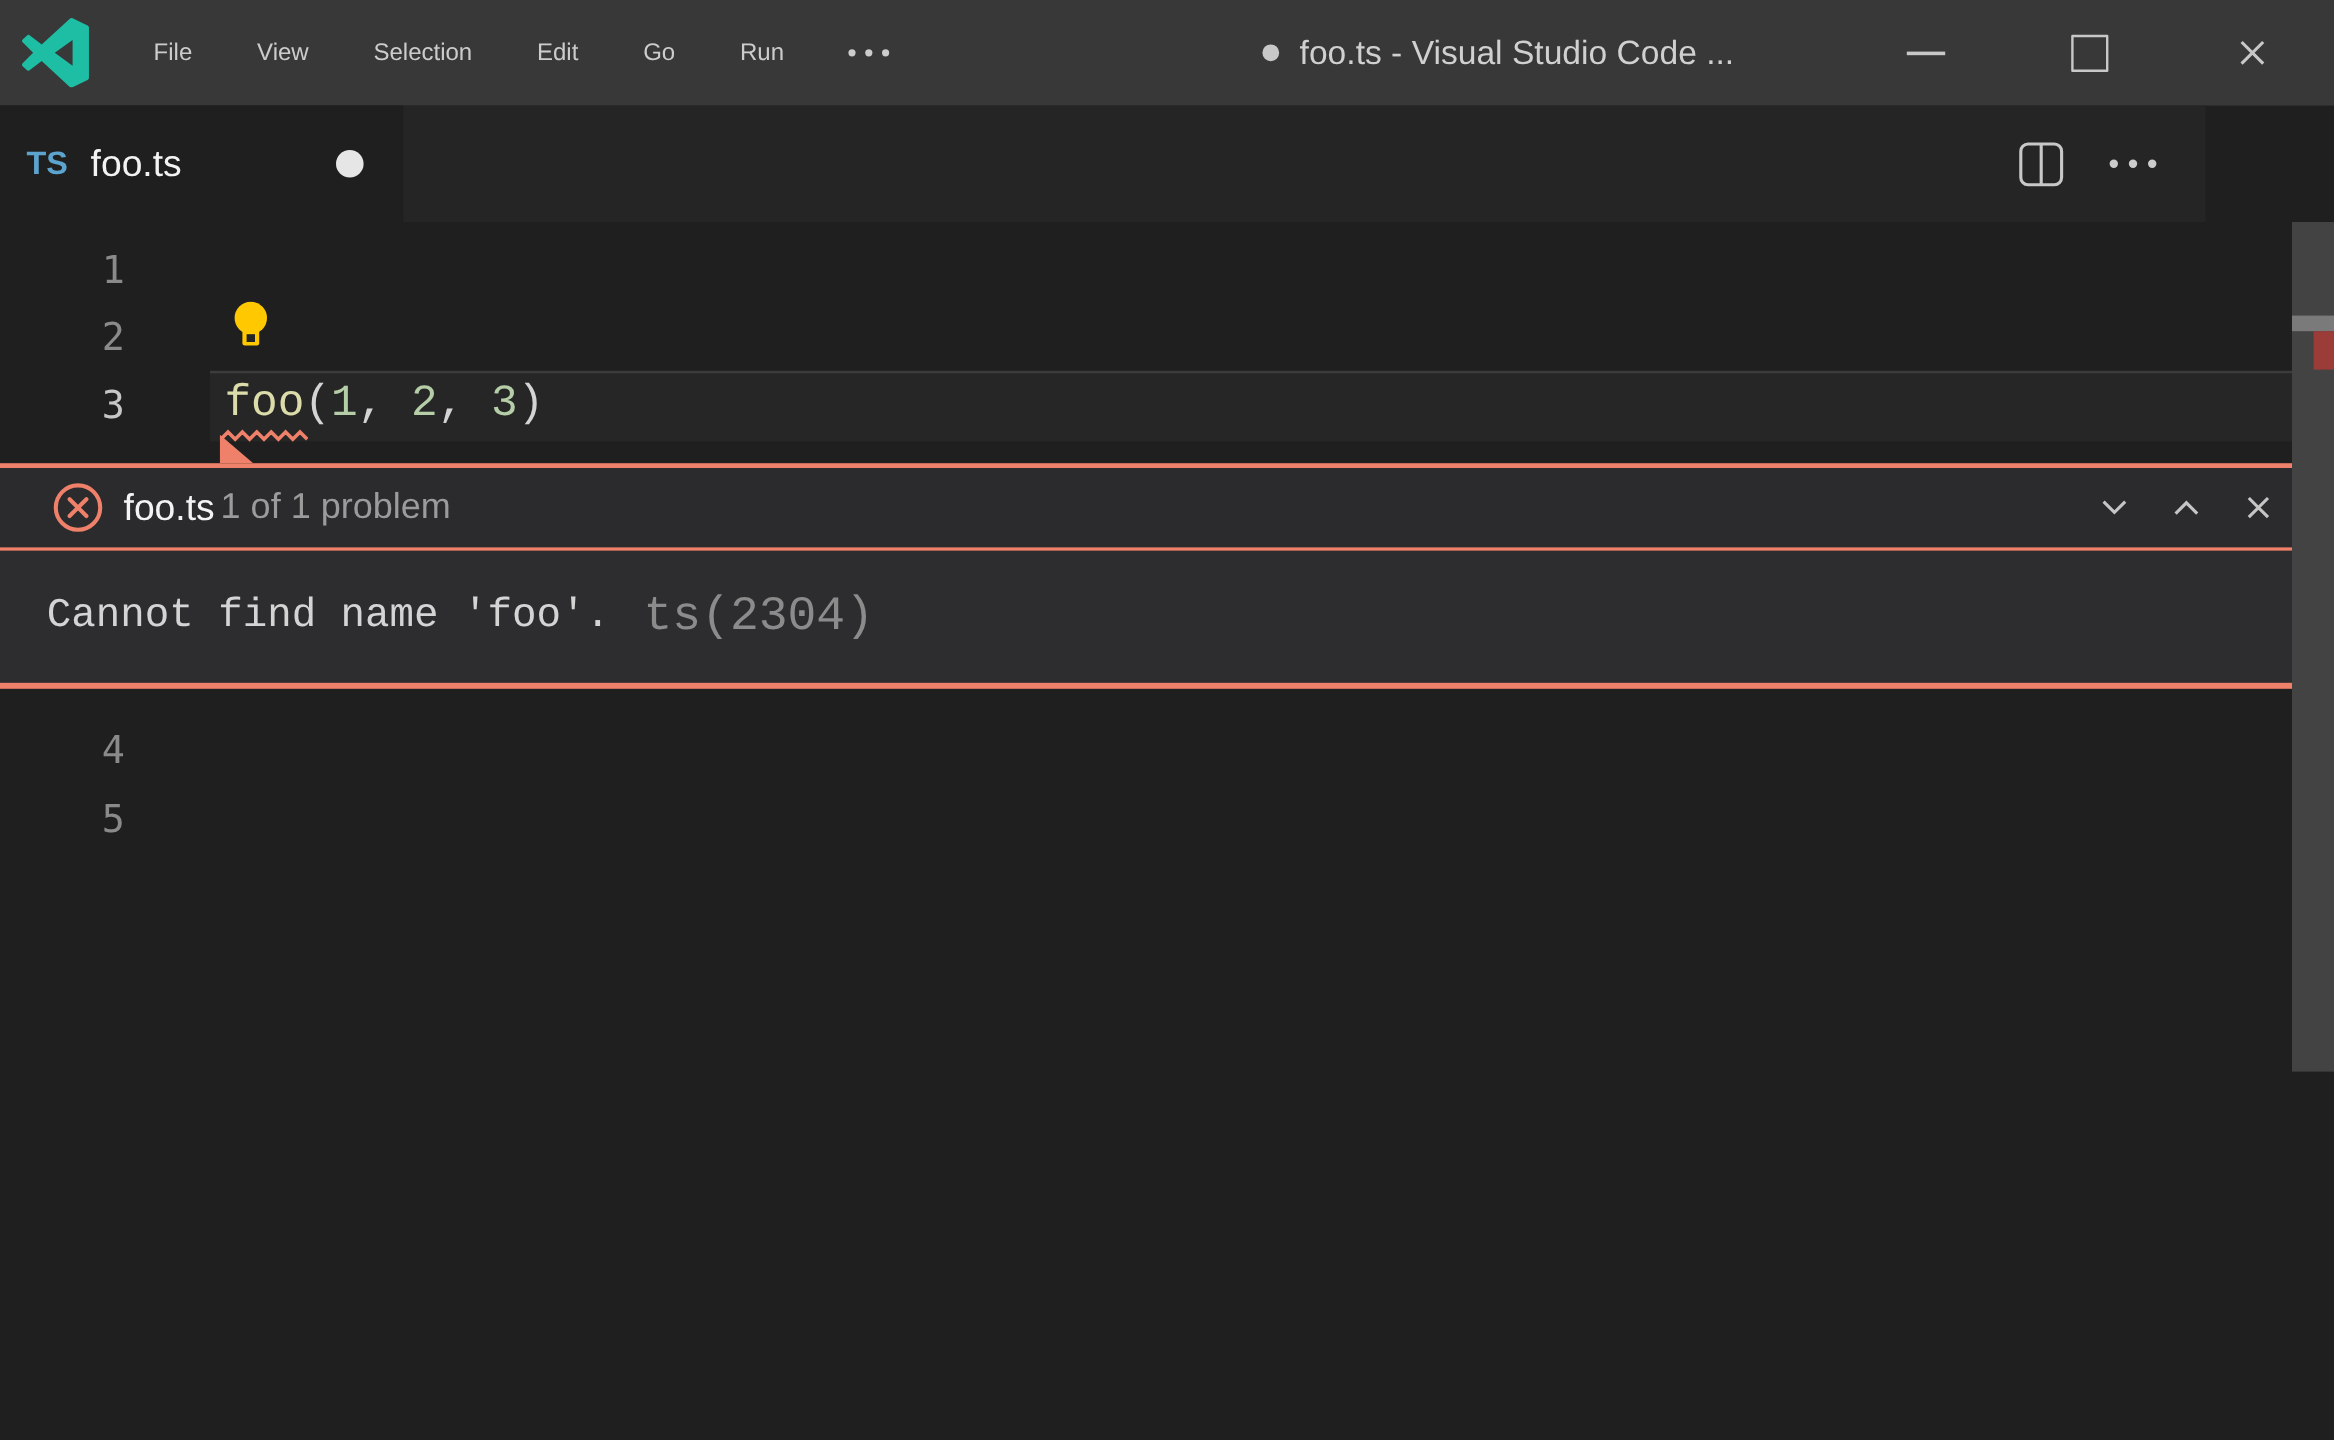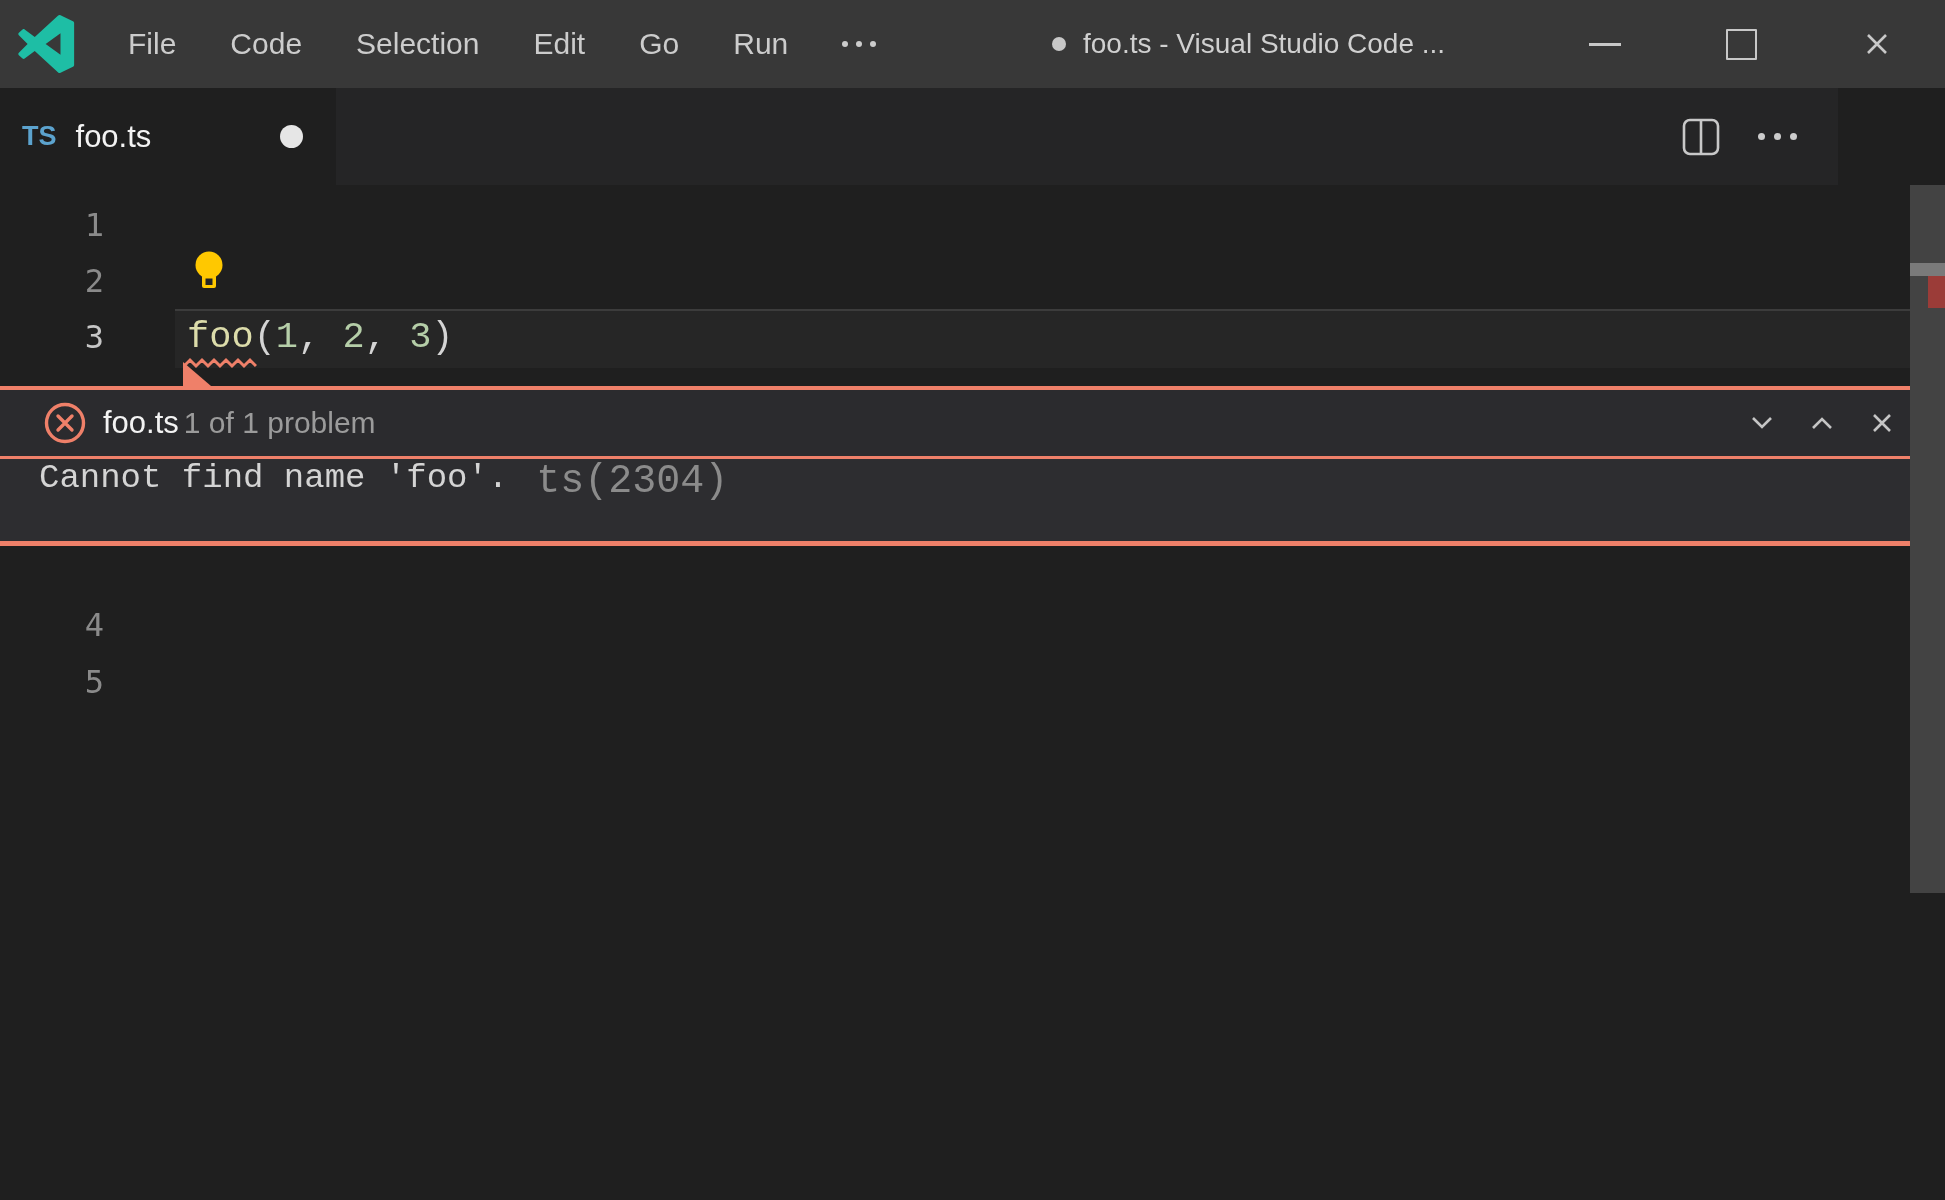--- a/index.html
+++ b/index.html
@@ -5,21 +5,21 @@
   html,body{margin:0;padding:0;background:#141414;}
   .app{position:relative;width:1945px;height:1200px;overflow:hidden;
        background:var(--editor-bg);font-family:"Liberation Sans",sans-serif;
        -webkit-font-smoothing:antialiased;}
 
   
   .titlebar{position:absolute;left:0;top:0;width:1945px;height:88px;
             background:var(--titlebar-bg);display:flex;align-items:center;}
   .logo{margin-left:15px;width:62px;height:58px;color:var(--logo);flex:none;}
   .menubar{display:flex;margin-left:24px;height:88px;align-items:center;}
-  .menu-item{padding:0 27px;font-size:30px;color:#CCCCCC;cursor:default;}
+  .menu-item{padding:0 27px;font-size:20px;color:#CCCCCC;cursor:default;}
   .menu-more{padding:0 27px;display:flex;gap:8px;align-items:center;height:88px;}
   .dot6{width:6px;height:6px;border-radius:50%;background:#CCCCCC;}
   .window-title{position:absolute;left:1052px;top:0;height:88px;
                 display:flex;align-items:center;gap:17px;}
   .dirty-dot{width:14px;height:14px;border-radius:50%;background:#C8C8C8;}
   .title-text{font-size:28px;color:#D0D0D0;white-space:nowrap;}
   .win-controls{position:absolute;right:0;top:0;height:88px;display:flex;}
   .win-btn{width:136px;height:88px;display:flex;align-items:center;justify-content:center;}
   .min-bar{width:32px;height:3px;background:#C8C8C8;}
   .max-box{width:27px;height:27px;border:2.5px solid #C8C8C8;border-radius:1px;}
@@ -55,41 +55,41 @@
   .peek{position:absolute;left:0;top:386px;width:1910px;}
   .peek-border{height:4px;background:var(--accent);}
   .peek-sep{height:3px;background:var(--accent);}
   .peek-border-b{height:5px;background:var(--accent);}
   .peek-header{height:66px;background:var(--peek-header-bg);display:flex;align-items:center;position:relative;}
   .err-icon{margin-left:43px;width:44px;height:44px;color:var(--accent);flex:none;}
   .peek-file{margin-left:16px;font-size:31px;color:#F3F3F3;}
   .peek-count{margin-left:5px;font-size:30px;color:#9B9B9B;}
   .peek-actions{position:absolute;right:11px;top:0;height:66px;display:flex;align-items:center;gap:26px;}
   .peek-ibtn{width:34px;height:34px;display:flex;align-items:center;justify-content:center;color:#C5C5C5;}
-  .peek-body{height:82px;background:var(--peek-body-bg);display:flex;align-items:flex-start;}
+  .peek-body{height:110px;background:var(--peek-body-bg);display:flex;align-items:center;}
   .peek-msg{margin-left:39px;font-size:34px;color:#D4D4D4;white-space:pre;}
   .peek-src{margin-left:28px;font-size:40px;color:#8B8B8B;white-space:pre;}
 
   
   .scrollbar{position:absolute;left:1910px;top:185px;width:35px;height:708px;background:var(--scrollbar-bg);}
   .slider{position:absolute;left:0;top:78px;width:35px;height:13px;background:var(--slider);}
   .ov-marker{position:absolute;left:18px;top:91px;width:17px;height:32px;background:var(--marker-red);}
 </style>
 </head>
 <body>
 
 <div class="app">
 
   <div class="titlebar">
     <svg class="logo" viewBox="0 0 100 100">
       <path fill="currentColor" d="M96.5 10.7 75 .4c-1.3-.6-2.9-.4-4 .6L30.6 38.1 13.2 24.8c-1.1-.8-2.6-.8-3.6.2l-6.4 5.8c-1.2 1.1-1.2 3 0 4.1L18.3 50 3.2 65.1c-1.2 1.1-1.2 3 0 4.1l6.4 5.8c1 .9 2.5 1 3.6.2l17.4-13.3 40.4 37.1c1.1 1 2.7 1.2 4 .6l21.5-10.4c1.2-.6 2-1.9 2-3.2V13.9c0-1.3-.8-2.6-2-3.2zM75 68.5 49.4 50 75 31.5v37z"></path>
     </svg>
     <div class="menubar">
       <div class="menu-item">File</div>
-      <div class="menu-item">Code</div>
+      <div class="menu-item">View</div>
       <div class="menu-item">Selection</div>
       <div class="menu-item">Edit</div>
       <div class="menu-item">Go</div>
       <div class="menu-item">Run</div>
       <div class="menu-more">
         <span class="dot6"></span>
         <span class="dot6"></span>
         <span class="dot6"></span>
       </div>
     </div>

